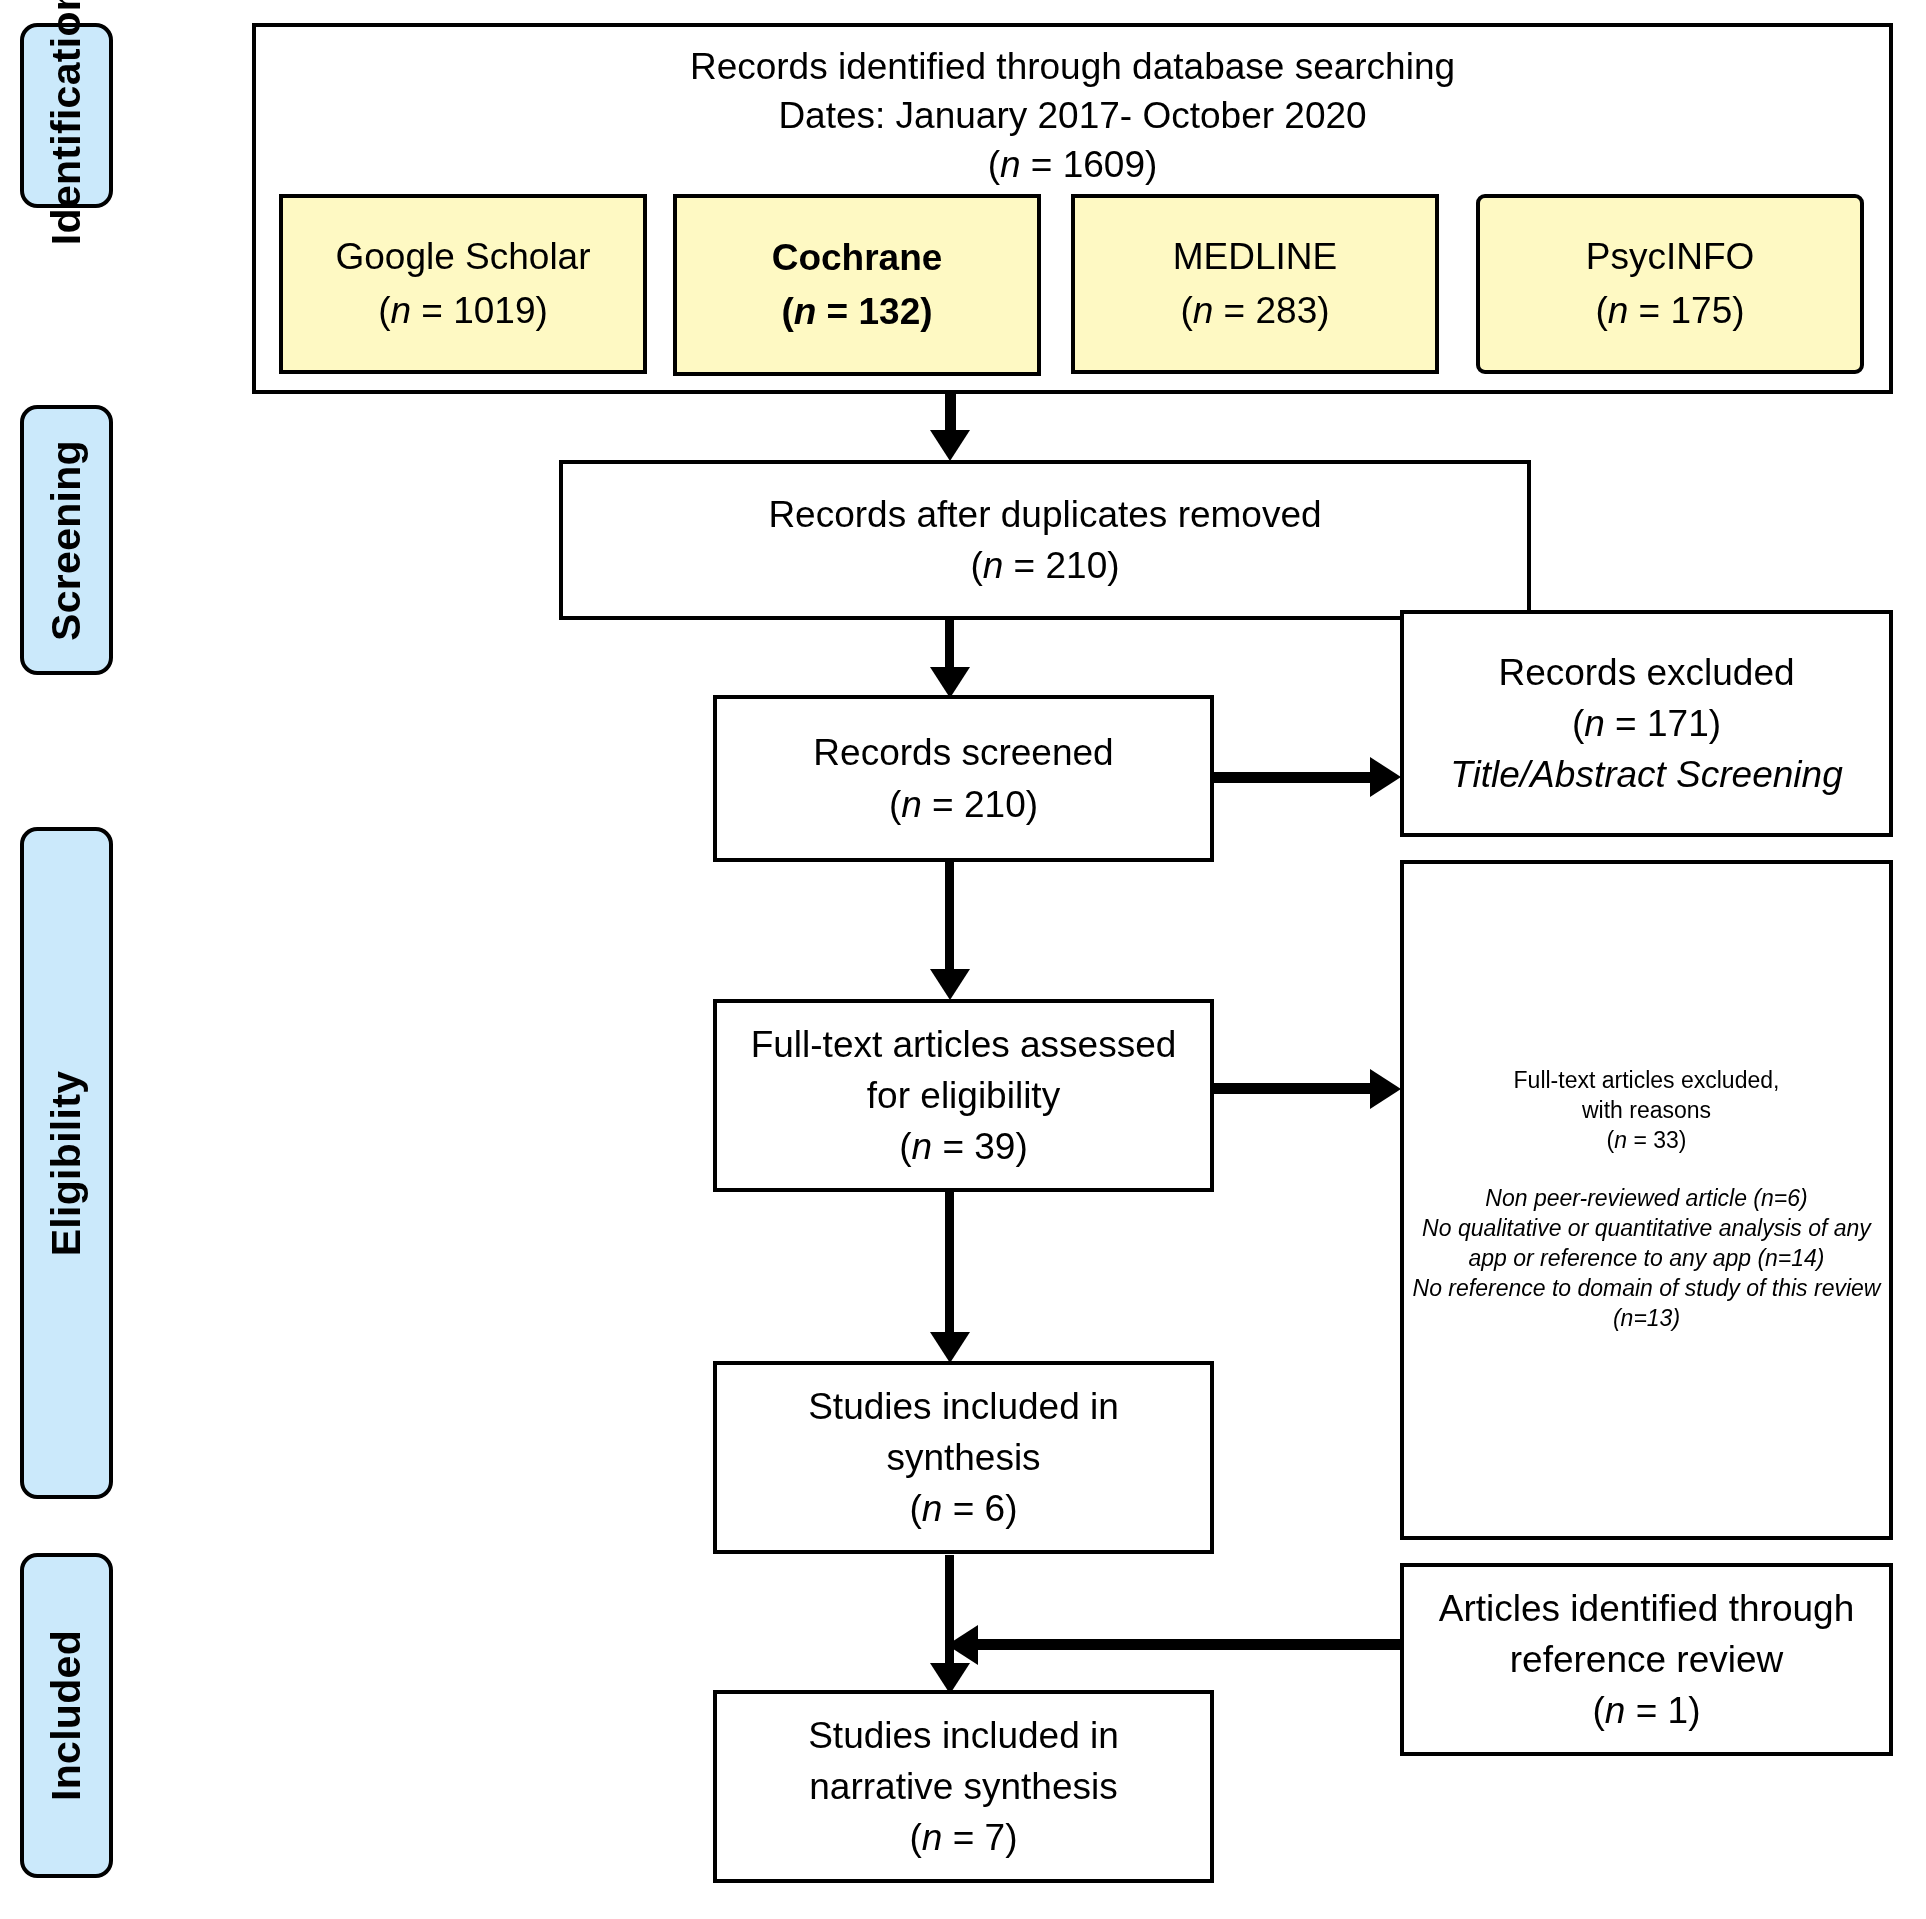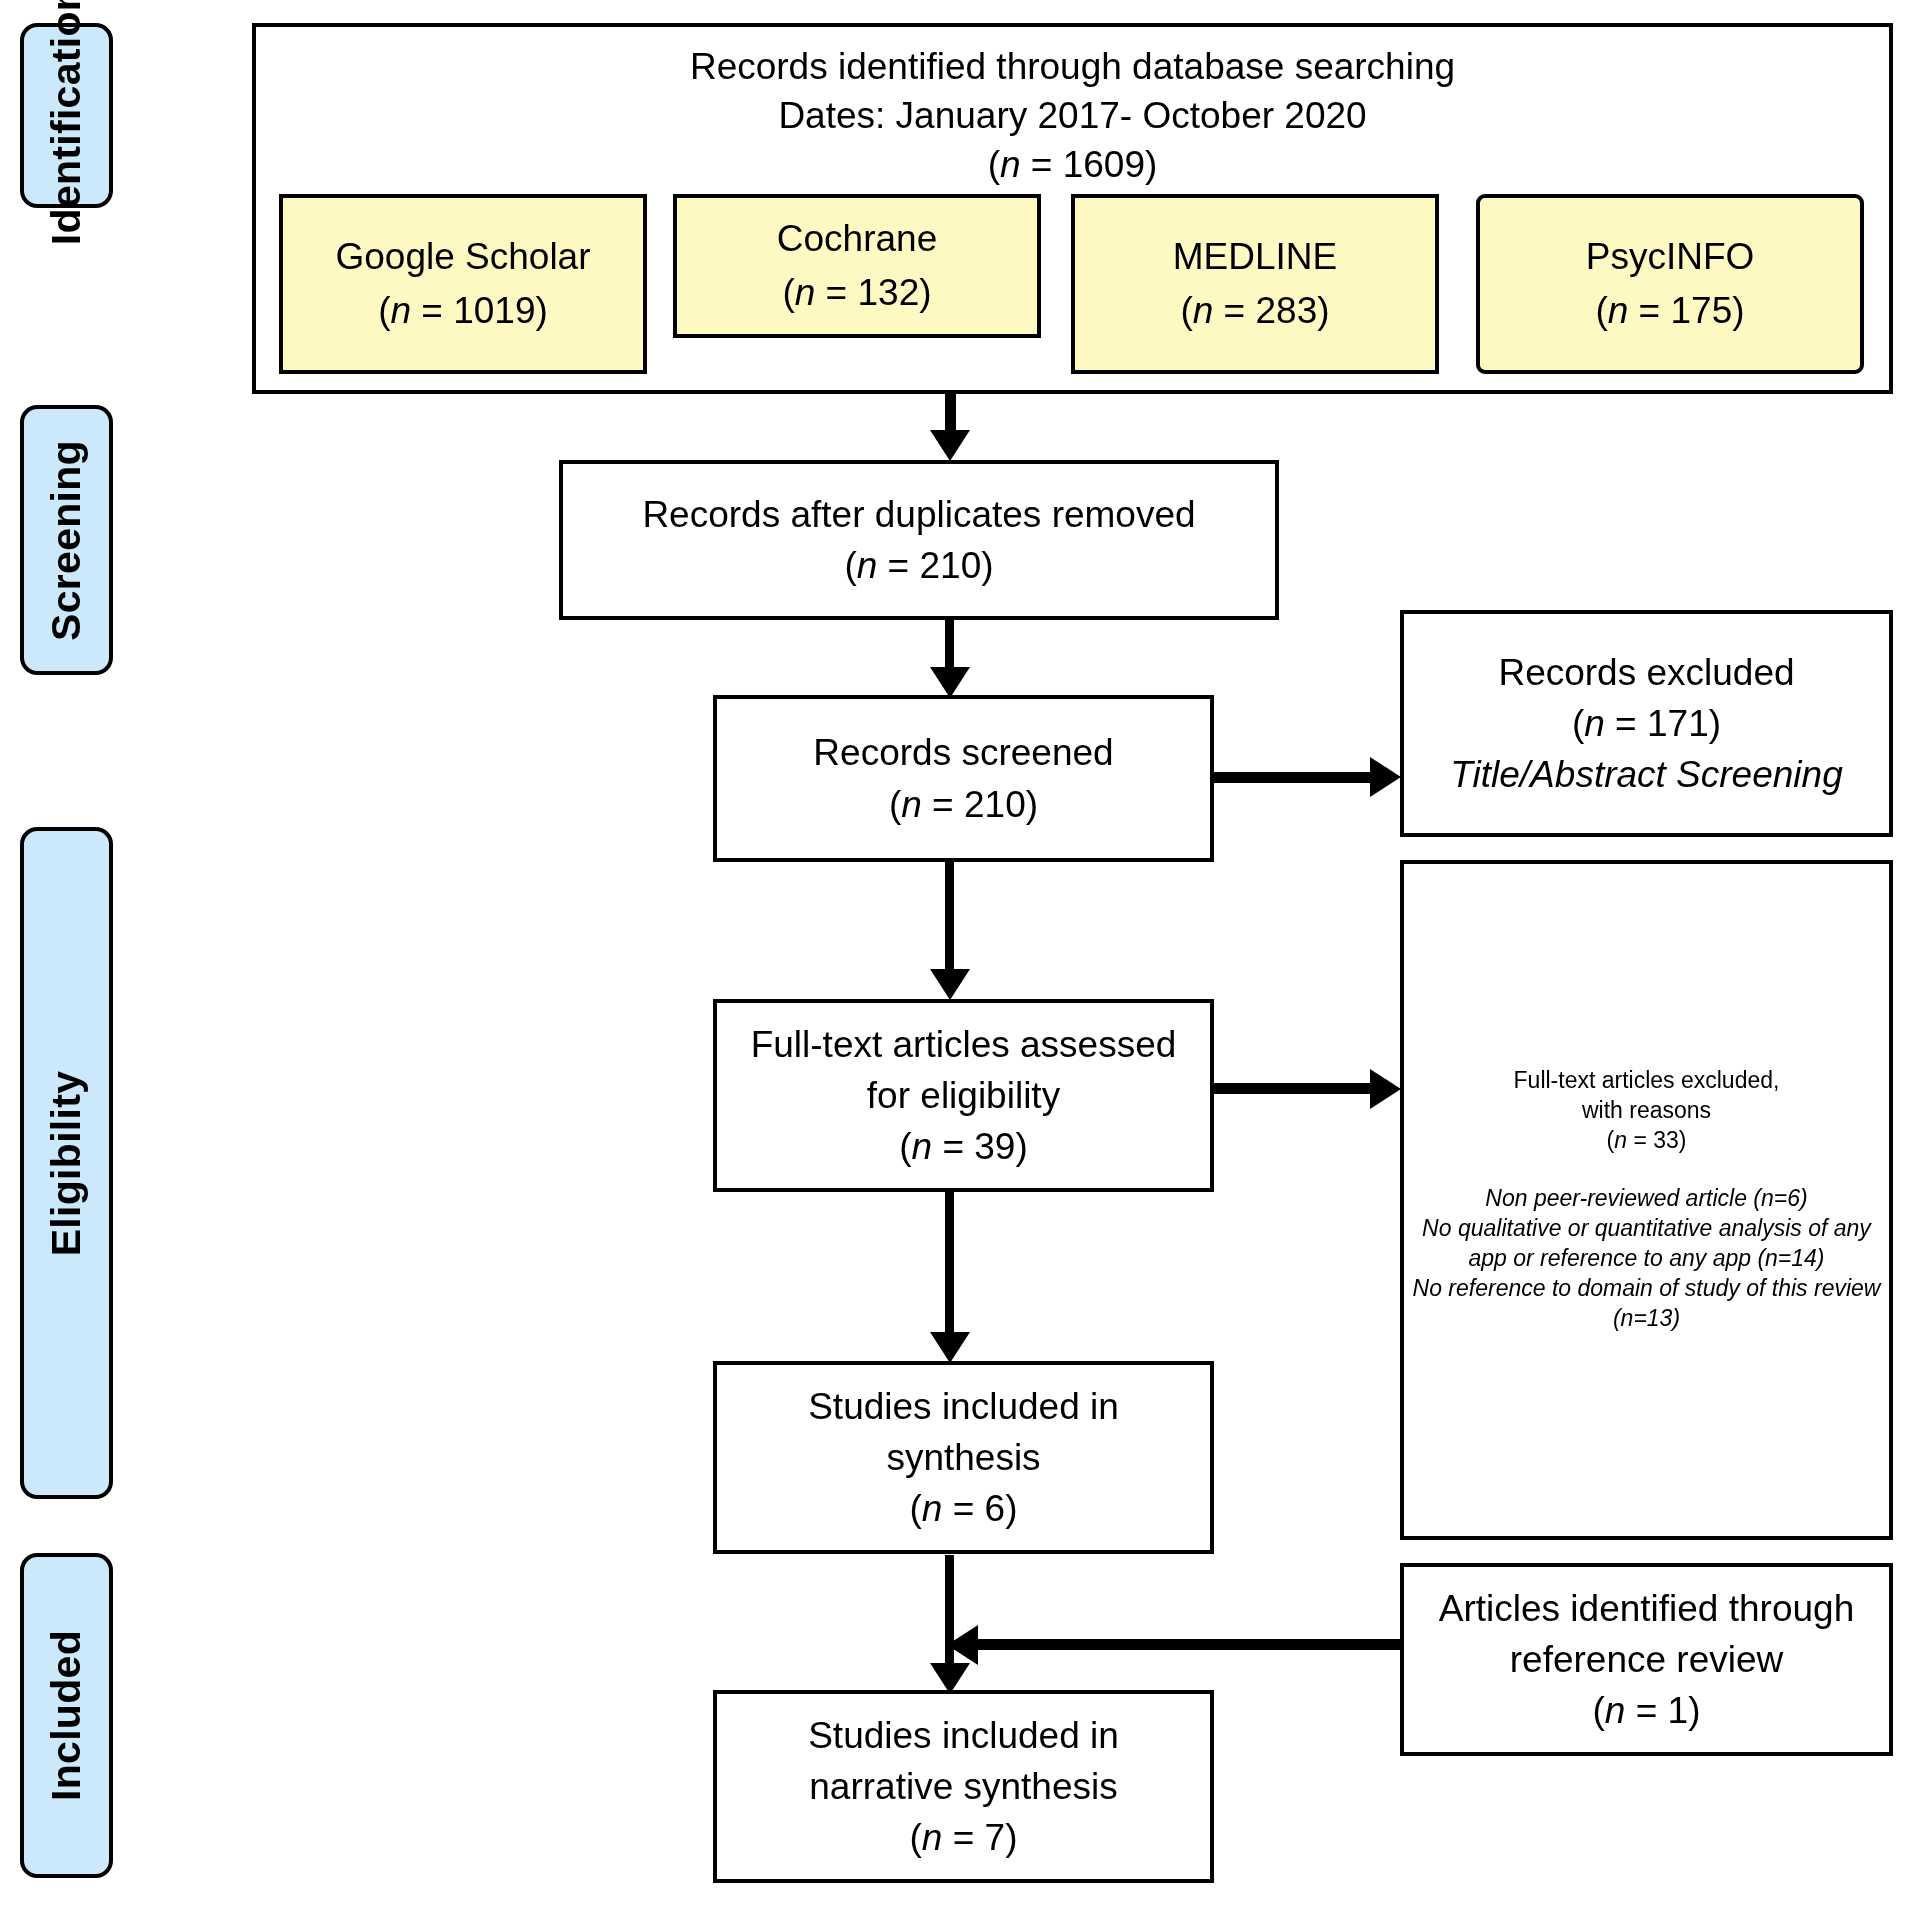--- a/index.html
+++ b/index.html
@@ -112,40 +112,40 @@
       <div>Records identified through database searching</div>
       <div>Dates: January 2017- October 2020</div>
       <div>(<i>n</i> = 1609)</div>
     </div>
 
     <div class="db-box" style="left:23px; top:167px; width:368px; height:180px;">
       <span class="line">Google Scholar</span>
       <span class="line">(<i>n</i> = 1019)</span>
     </div>
 
-    <div class="db-box" style="left:417px; top:167px; width:368px; height:144px;">
+    <div class="db-box" style="left:417px; top:167px; width:368px; height:182px;font-weight:bold;">
       <span class="line">Cochrane</span>
       <span class="line">(<i>n</i> = 132)</span>
     </div>
 
     <div class="db-box" style="left:815px; top:167px; width:368px; height:180px;">
       <span class="line">MEDLINE</span>
       <span class="line">(<i>n</i> = 283)</span>
     </div>
 
     <div class="db-box" style="left:1220px; top:167px; width:388px; height:180px;border-radius:9px;">
       <span class="line">PsycINFO</span>
       <span class="line">(<i>n</i> = 175)</span>
     </div>
   </div>
 
   <div class="vline" style="left:945px; top:394px; width:10.7px; height:40px;"></div>
   <div class="arrow-down" style="left:930px; top:430px;"></div>
 
-  <div class="box f56" style="left:559px; top:460px; width:720px; height:160px;">
+  <div class="box f56" style="left:559px; top:460px; width:972px; height:160px;">
     <span class="line">Records after duplicates removed</span>
     <span class="line">(<i>n</i> = 210)</span>
   </div>
 
   <div class="vline" style="left:945px; top:620px; width:8.7px; height:52px;"></div>
   <div class="arrow-down" style="left:930px; top:667px;"></div>
 
   <div class="box f56" style="left:713px; top:695px; width:501px; height:167px;">
     <span class="line">Records screened</span>
     <span class="line">(<i>n</i> = 210)</span>

